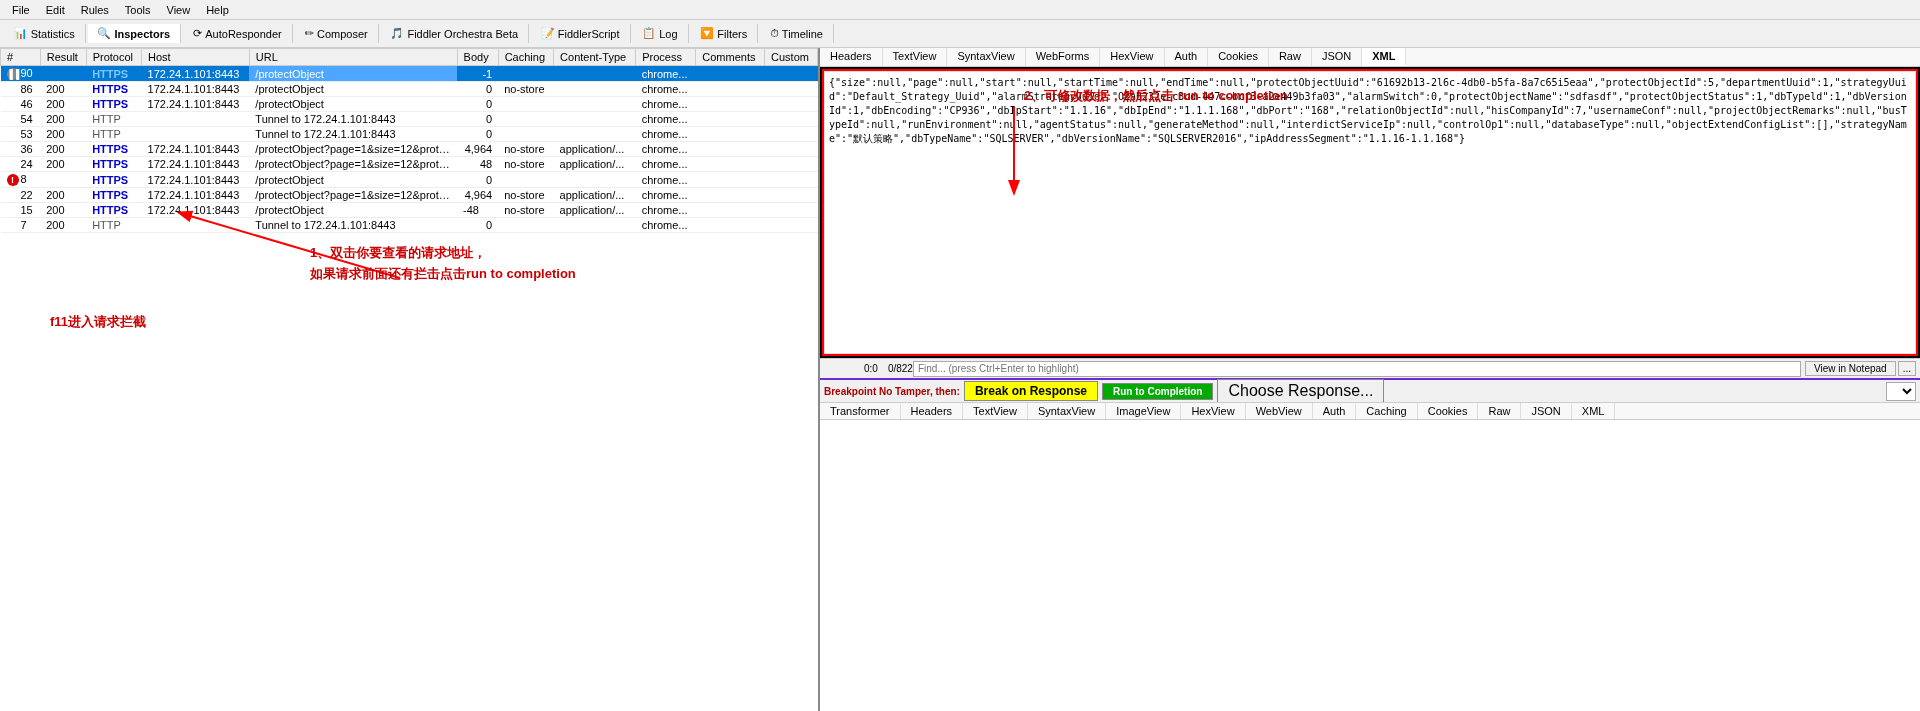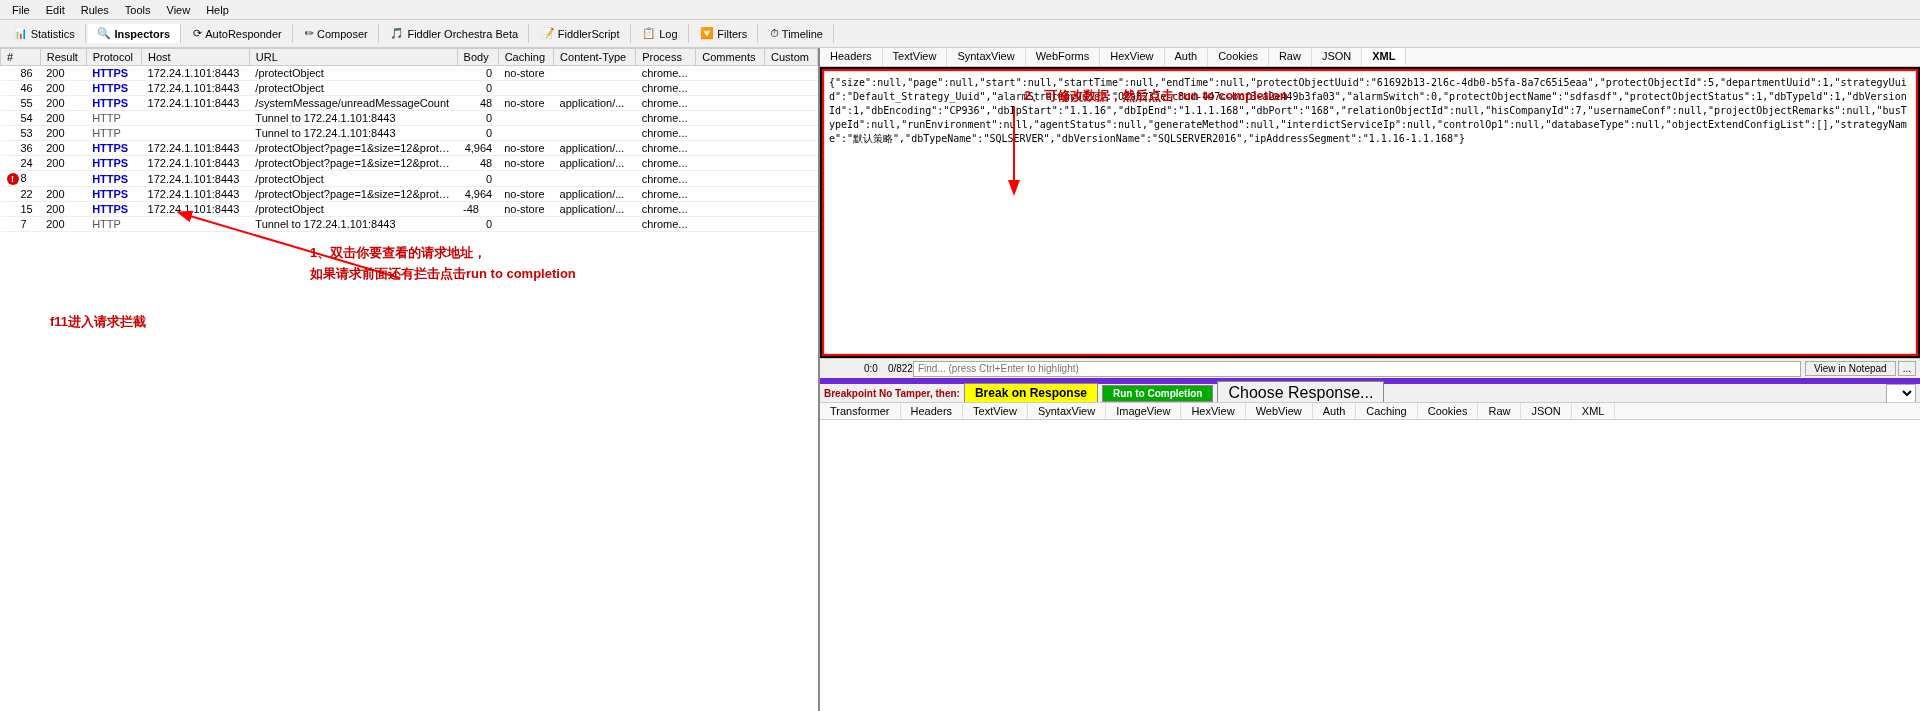--- a/index.html
+++ b/index.html
@@ -197,21 +197,21 @@
       background: #f0f0f0;
       cursor: pointer;
       margin-left: 2px;
     }
 
     
     .breakpoint-bar {
       display: flex;
       align-items: center;
       background: #f0f0f0;
-      border-top: 6px solid #6d28d9;
+      border-top: 2px solid #6d28d9;
       height: 24px;
       padding: 0 4px;
       gap: 4px;
     }
     .bp-label { font-size: 10px; color: #a00; font-weight: bold; }
     .bp-btn-green {
       padding: 2px 10px;
       font-size: 12px;
       background: #ffff00;
       border: 1px solid #888;
@@ -349,20 +349,33 @@
             <th>URL</th>
             <th>Body</th>
             <th>Caching</th>
             <th>Content-Type</th>
             <th>Process</th>
             <th>Comments</th>
             <th>Custom</th>
           </tr>
         </thead>
         <tbody id="sessions-tbody">
+        <tr class="session-row selected">
+              <td><span class="icon-circle icon-pause">▐▐</span>90</td>
+              <td class="result-blocked"></td>
+              <td class="protocol-https" style="color: rgb(128, 196, 240);">HTTPS</td>
+              <td style="max-width: 140px;">172.24.1.101:8443</td>
+              <td style="max-width: 200px; background: rgb(77, 166, 255);">/protectObject</td>
+              <td style="text-align: right;">-1</td>
+              <td></td>
+              <td></td>
+              <td>chrome...</td>
+              <td></td>
+              <td></td>
+            </tr>
             <tr class="session-row">
               <td><span style="display:inline-block;width:14px;"></span>86</td>
               <td class="result-200">200</td>
               <td class="protocol-https">HTTPS</td>
               <td style="max-width: 140px;">172.24.1.101:8443</td>
               <td style="max-width: 200px;">/protectObject</td>
               <td style="text-align: right;">0</td>
               <td>no-store</td>
               <td></td>
               <td>chrome...</td>
@@ -371,33 +384,20 @@
             </tr>
             <tr class="session-row">
               <td><span style="display:inline-block;width:14px;"></span>46</td>
               <td class="result-200">200</td>
               <td class="protocol-https">HTTPS</td>
               <td style="max-width: 140px;">172.24.1.101:8443</td>
               <td style="max-width: 200px;">/protectObject</td>
               <td style="text-align: right;">0</td>
               <td></td>
               <td></td>
-              <td>chrome...</td>
-              <td></td>
-              <td></td>
-            </tr>
-            <tr class="session-row">
-              <td><span style="display:inline-block;width:14px;"></span>55</td>
-              <td class="result-200">200</td>
-              <td class="protocol-https">HTTPS</td>
-              <td style="max-width: 140px;">172.24.1.101:8443</td>
-              <td style="max-width: 200px;">/systemMessage/unreadMessageCount</td>
-              <td style="text-align: right;">48</td>
-              <td>no-store</td>
-              <td>application/...</td>
               <td>chrome...</td>
               <td></td>
               <td></td>
             </tr>
             <tr class="session-row">
               <td><span style="display:inline-block;width:14px;"></span>54</td>
               <td class="result-200">200</td>
               <td class="protocol-http">HTTP</td>
               <td style="max-width: 140px;"></td>
               <td style="max-width: 200px;">Tunnel to  172.24.1.101:8443</td>

